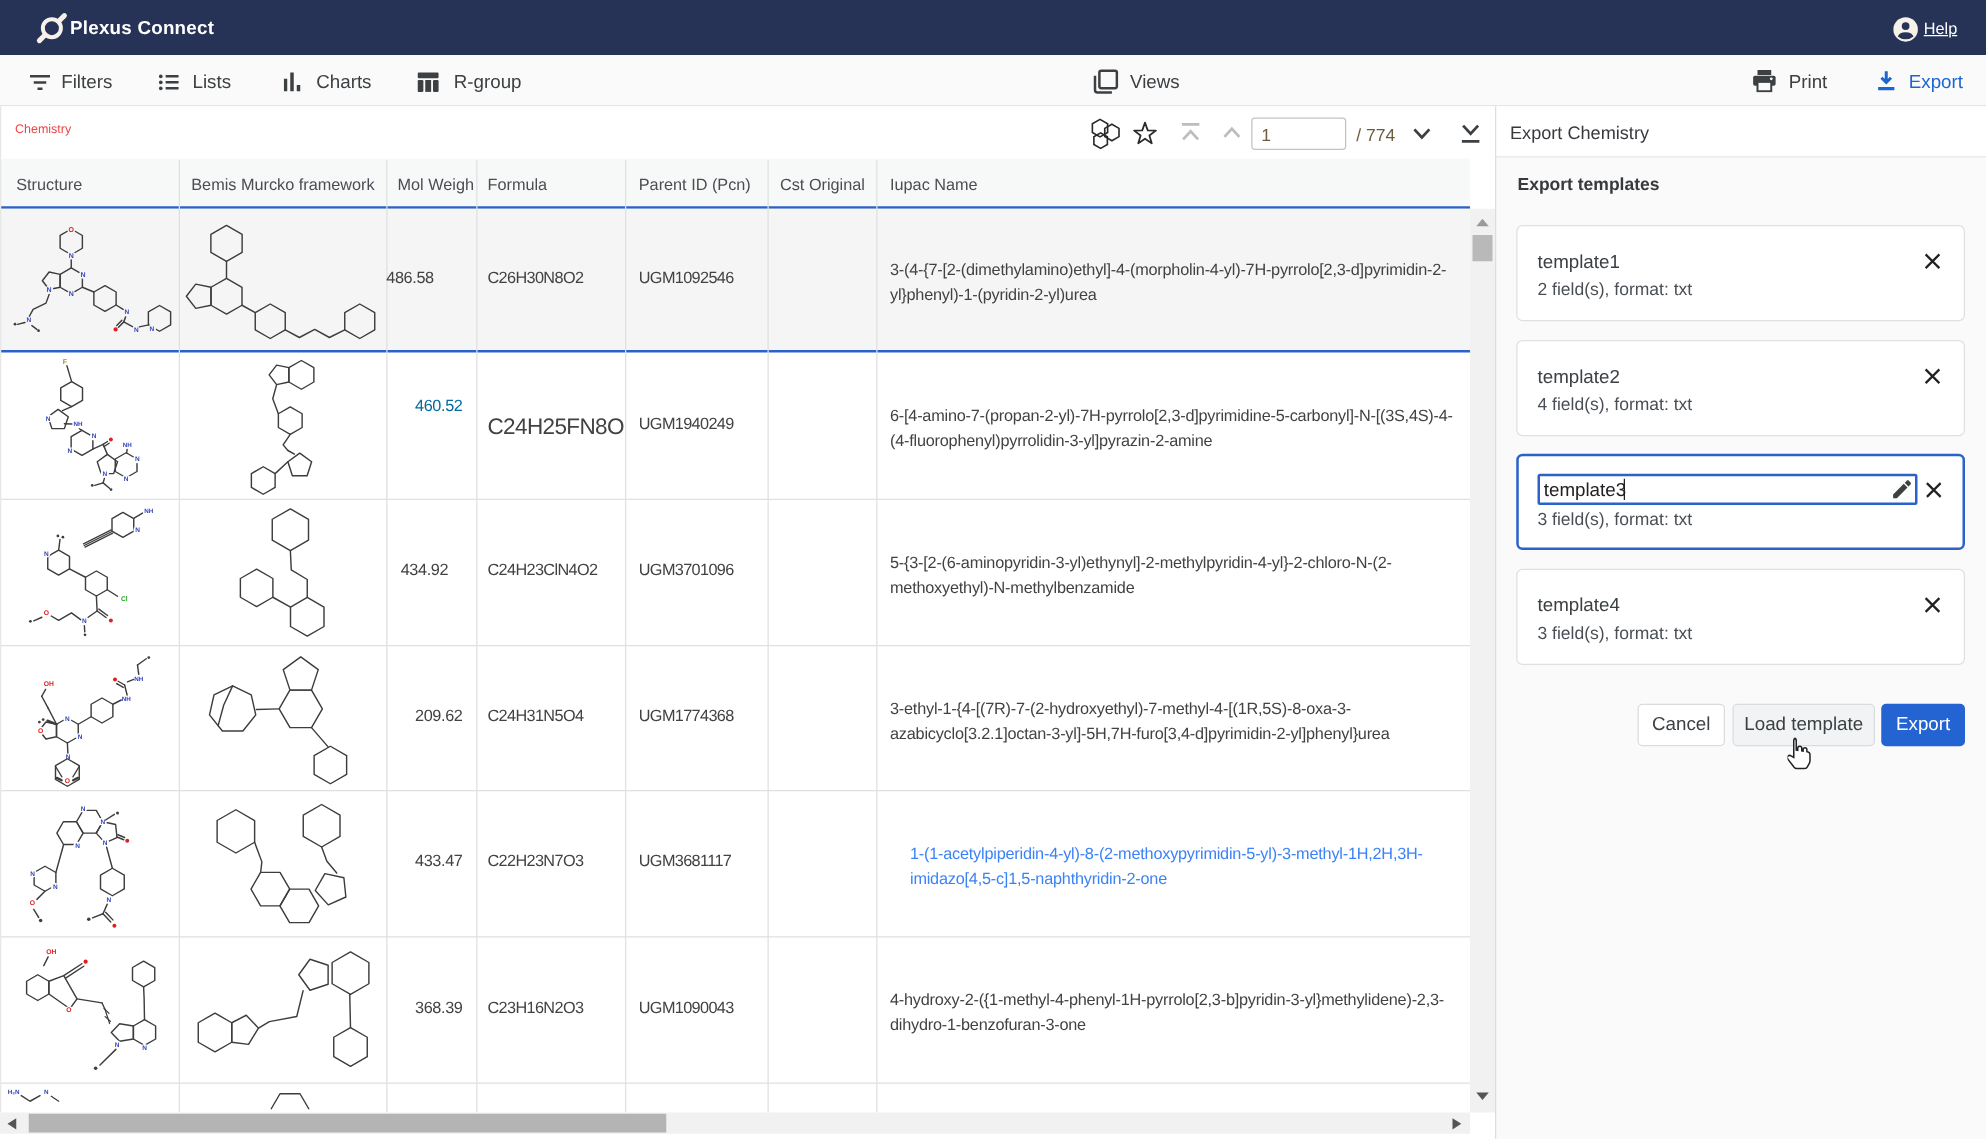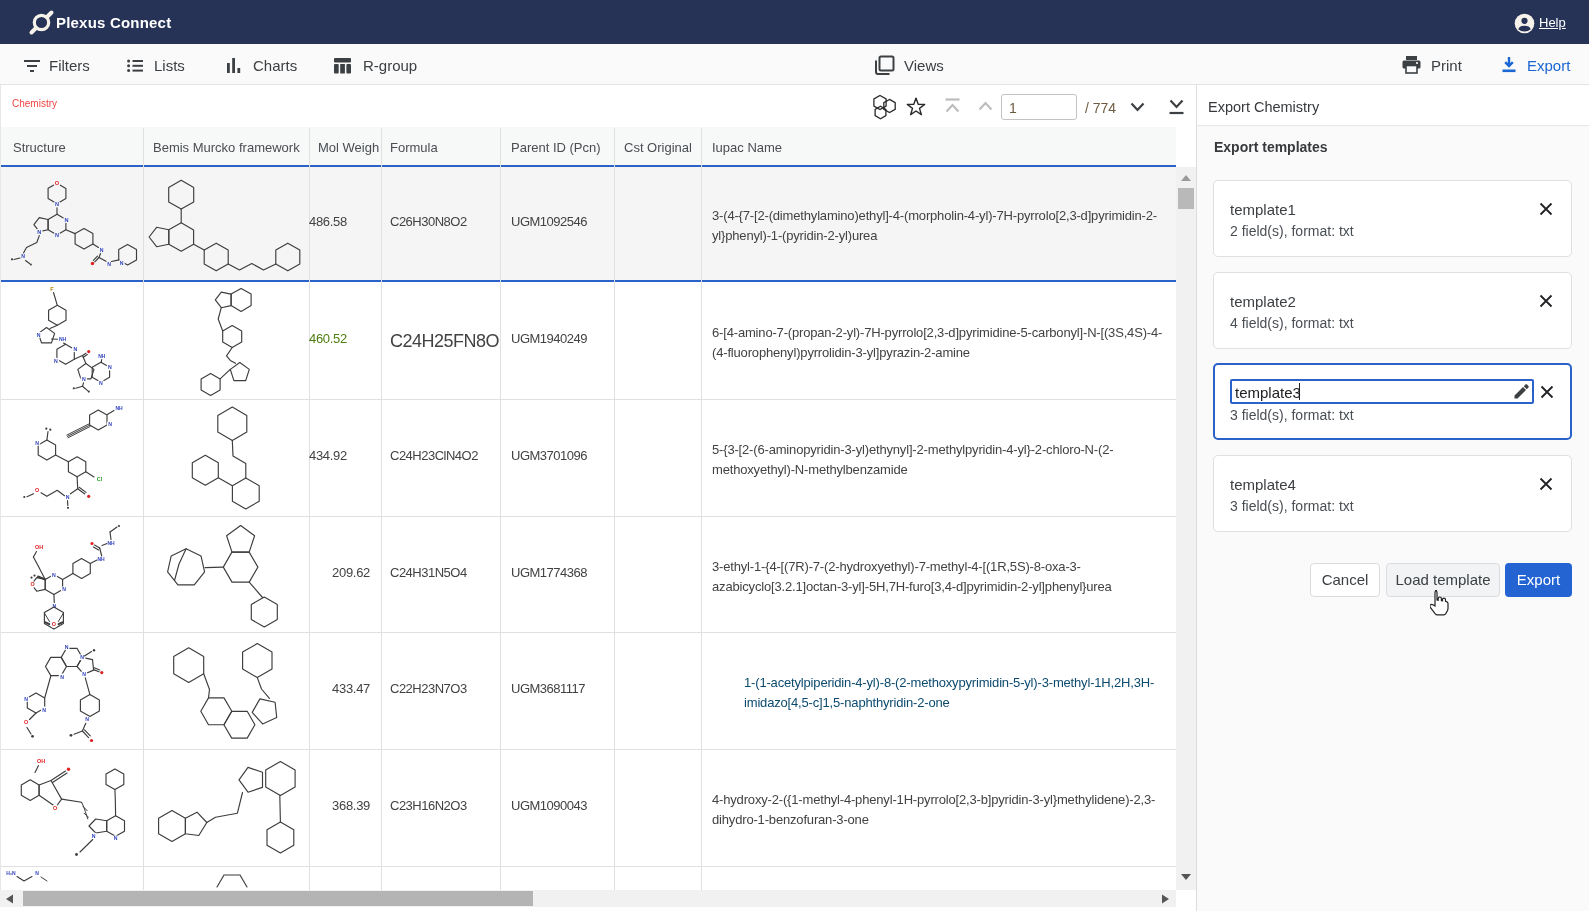--- a/index.html
+++ b/index.html
@@ -156,21 +156,21 @@
 <svg style="position:absolute;left:143px;top:167px" width="166" height="113" viewBox="0 0 166 113">
     <polygon points="38.2,13.3 50.7,20.5 50.7,34.9 38.2,42.1 25.7,34.9 25.7,20.5" fill="none" stroke="#3d3d3d" stroke-width="1.15" stroke-linejoin="round"></polygon>
     <polygon points="38.2,55.7 50.6,62.9 50.6,77.2 38.2,84.3 25.8,77.2 25.8,62.8" fill="none" stroke="#3d3d3d" stroke-width="1.15" stroke-linejoin="round"></polygon>
     <polygon points="25.8,62.8 13.6,60.3 6.1,70.0 13.6,79.7 25.8,77.2" fill="none" stroke="#3d3d3d" stroke-width="1.15" stroke-linejoin="round"></polygon>
     <polygon points="73.2,76.2 85.2,83.1 85.2,96.9 73.2,103.8 61.2,96.9 61.2,83.1" fill="none" stroke="#3d3d3d" stroke-width="1.15" stroke-linejoin="round"></polygon>
     <polygon points="144.8,76.2 156.8,83.1 156.8,96.9 144.8,103.8 132.8,96.9 132.8,83.1" fill="none" stroke="#3d3d3d" stroke-width="1.15" stroke-linejoin="round"></polygon>
     <polyline points="38.2,42.1 38.2,55.7" fill="none" stroke="#3d3d3d" stroke-width="1.15" stroke-linejoin="round" stroke-linecap="round"></polyline>
     <polyline points="50.6,77.2 61.2,83.1" fill="none" stroke="#3d3d3d" stroke-width="1.15" stroke-linejoin="round" stroke-linecap="round"></polyline>
     <polyline points="85.2,96.9 96.5,103.0 108.8,96.5 120.5,103.0 132.8,96.9" fill="none" stroke="#3d3d3d" stroke-width="1.15" stroke-linejoin="round" stroke-linecap="round"></polyline>
   </svg>
-<div class="abs" style="left:309px;top:331px;width:61px;height:18px;font-size:13px;letter-spacing:-0.3px;color:#4d7c0f;text-align:left">460.52</div>
+<div class="abs" style="left:309px;top:317px;width:61px;height:18px;font-size:13px;letter-spacing:-0.3px;color:#0369a1;text-align:right">460.52</div>
 <div class="abs" style="left:390px;top:331px;font-size:18px;letter-spacing:-0.5px;color:#424242">C24H25FN8O</div>
 <div class="abs" style="left:511px;top:331px;font-size:13px;letter-spacing:-0.5px;color:#424242">UGM1940249</div>
 <div class="abs" style="left:712px;top:323px;width:465px;font-size:13px;letter-spacing:-0.17px;line-height:19.5px;color:#424242;white-space:nowrap">6-[4-amino-7-(propan-2-yl)-7H-pyrrolo[2,3-d]pyrimidine-5-carbonyl]-N-[(3S,4S)-4-<br>(4-fluorophenyl)pyrrolidin-3-yl]pyrazin-2-amine</div>
 <svg style="position:absolute;left:0px;top:282px" width="143" height="117" viewBox="0 0 143 117">
     <text x="52.0" y="9.0" font-size="5.6" font-weight="bold" fill="#b8860b" text-anchor="middle" font-family="Liberation Sans, sans-serif">F</text>
     <polyline points="53.5,10.5 57.3,23.3" fill="none" stroke="#3d3d3d" stroke-width="1.15" stroke-linejoin="round" stroke-linecap="round"></polyline>
     <polygon points="57.3,23.3 66.0,28.3 66.0,38.3 57.3,43.3 48.6,38.3 48.6,28.3" fill="none" stroke="#3d3d3d" stroke-width="1.15" stroke-linejoin="round"></polygon>
     <polygon points="46.5,45.5 54.6,51.4 51.5,60.9 41.5,60.9 38.4,51.4" fill="none" stroke="#3d3d3d" stroke-width="1.15" stroke-linejoin="round"></polygon>
     <polygon points="65.6,62.3 74.3,67.3 74.3,77.3 65.6,82.3 56.9,77.3 56.9,67.3" fill="none" stroke="#3d3d3d" stroke-width="1.15" stroke-linejoin="round"></polygon>
     <polygon points="85.9,81.5 94.0,87.4 90.9,96.9 80.9,96.9 77.8,87.4" fill="none" stroke="#3d3d3d" stroke-width="1.15" stroke-linejoin="round"></polygon>
@@ -209,21 +209,21 @@
 <svg style="position:absolute;left:143px;top:282px" width="166" height="117" viewBox="0 0 166 117">
     <polygon points="98.1,6.4 108.1,12.1 108.1,23.6 98.1,29.4 88.1,23.6 88.1,12.1" fill="none" stroke="#3d3d3d" stroke-width="1.15" stroke-linejoin="round"></polygon>
     <polygon points="88.1,12.1 78.3,10.1 72.3,17.9 78.3,25.7 88.1,23.6" fill="none" stroke="#3d3d3d" stroke-width="1.15" stroke-linejoin="round"></polygon>
     <polygon points="89.2,43.5 98.7,49.0 98.7,60.0 89.2,65.5 79.7,60.0 79.7,49.0" fill="none" stroke="#3d3d3d" stroke-width="1.15" stroke-linejoin="round"></polygon>
     <polygon points="96.8,80.5 106.3,87.4 102.7,98.6 90.9,98.6 87.3,87.4" fill="none" stroke="#3d3d3d" stroke-width="1.15" stroke-linejoin="round"></polygon>
     <polygon points="67.6,91.4 77.1,96.9 77.1,107.9 67.6,113.4 58.1,107.9 58.1,96.9" fill="none" stroke="#3d3d3d" stroke-width="1.15" stroke-linejoin="round"></polygon>
     <polyline points="78.3,25.7 75.2,37.0 79.7,49.0" fill="none" stroke="#3d3d3d" stroke-width="1.15" stroke-linejoin="round" stroke-linecap="round"></polyline>
     <polyline points="89.2,65.5 83.5,73.9 87.3,78.4 92.5,81.3" fill="none" stroke="#3d3d3d" stroke-width="1.15" stroke-linejoin="round" stroke-linecap="round"></polyline>
     <polyline points="87.3,87.4 77.1,96.9" fill="none" stroke="#3d3d3d" stroke-width="1.15" stroke-linejoin="round" stroke-linecap="round"></polyline>
   </svg>
-<div class="abs" style="left:309px;top:448px;width:61px;height:18px;font-size:13px;letter-spacing:-0.3px;color:#424242;text-align:left">434.92</div>
+<div class="abs" style="left:309px;top:448px;width:61px;height:18px;font-size:13px;letter-spacing:-0.3px;color:#424242;text-align:center">434.92</div>
 <div class="abs" style="left:390px;top:448px;font-size:13px;letter-spacing:-0.5px;color:#424242">C24H23ClN4O2</div>
 <div class="abs" style="left:511px;top:448px;font-size:13px;letter-spacing:-0.5px;color:#424242">UGM3701096</div>
 <div class="abs" style="left:712px;top:440px;width:465px;font-size:13px;letter-spacing:-0.17px;line-height:19.5px;color:#424242;white-space:nowrap">5-{3-[2-(6-aminopyridin-3-yl)ethynyl]-2-methylpyridin-4-yl}-2-chloro-N-(2-<br>methoxyethyl)-N-methylbenzamide</div>
 <svg style="position:absolute;left:0px;top:399px" width="143" height="117" viewBox="0 0 143 117">
     <polygon points="98.3,10.9 107.0,15.9 107.0,25.9 98.3,30.9 89.6,25.9 89.6,15.9" fill="none" stroke="#3d3d3d" stroke-width="1.15" stroke-linejoin="round"></polygon>
     <polygon points="46.9,41.1 55.6,46.1 55.6,56.1 46.9,61.1 38.2,56.1 38.2,46.1" fill="none" stroke="#3d3d3d" stroke-width="1.15" stroke-linejoin="round"></polygon>
     <polygon points="77.1,57.8 85.8,62.8 85.8,72.8 77.1,77.8 68.4,72.8 68.4,62.8" fill="none" stroke="#3d3d3d" stroke-width="1.15" stroke-linejoin="round"></polygon>
     <circle cx="110.0" cy="25.1" r="3.3" fill="#fff"></circle>
     <text x="110.0" y="26.9" font-size="5.2" font-weight="bold" fill="#3344bb" text-anchor="middle" font-family="Liberation Sans, sans-serif">N</text>
     <text x="119.0" y="11.0" font-size="5.0" font-weight="bold" fill="#3344bb" text-anchor="middle" font-family="Liberation Sans, sans-serif">NH</text>
@@ -307,21 +307,21 @@
     <polyline points="43.1,32.7 36.0,48.0 31.5,64.5" fill="none" stroke="#3d3d3d" stroke-width="1.15" stroke-linejoin="round" stroke-linecap="round"></polyline>
     <polyline points="62.1,51.6 80.3,51.1" fill="none" stroke="#3d3d3d" stroke-width="1.15" stroke-linejoin="round" stroke-linecap="round"></polyline>
     <polygon points="114.9,51.1 106.2,66.1 89.0,66.1 80.3,51.1 88.9,36.1 106.2,36.1" fill="none" stroke="#3d3d3d" stroke-width="1.15" stroke-linejoin="round"></polygon>
     <polygon points="97.6,9.5 111.6,19.7 106.2,36.1 89.0,36.1 83.6,19.7" fill="none" stroke="#3d3d3d" stroke-width="1.15" stroke-linejoin="round"></polygon>
     <polygon points="121.3,81.0 134.3,88.5 134.3,103.5 121.3,111.0 108.3,103.5 108.3,88.5" fill="none" stroke="#3d3d3d" stroke-width="1.15" stroke-linejoin="round"></polygon>
     <polyline points="106.2,66.1 119.5,81.5" fill="none" stroke="#3d3d3d" stroke-width="1.15" stroke-linejoin="round" stroke-linecap="round"></polyline>
   </svg>
 <div class="abs" style="left:309px;top:681px;width:61px;height:18px;font-size:13px;letter-spacing:-0.3px;color:#424242;text-align:right">433.47</div>
 <div class="abs" style="left:390px;top:681px;font-size:13px;letter-spacing:-0.5px;color:#424242">C22H23N7O3</div>
 <div class="abs" style="left:511px;top:681px;font-size:13px;letter-spacing:-0.5px;color:#424242">UGM3681117</div>
-<div class="abs" style="left:744px;top:673px;width:465px;font-size:13px;letter-spacing:-0.17px;line-height:19.5px;color:#0c4a6e;white-space:nowrap">1-(1-acetylpiperidin-4-yl)-8-(2-methoxypyrimidin-5-yl)-3-methyl-1H,2H,3H-<br>imidazo[4,5-c]1,5-naphthyridin-2-one</div>
+<div class="abs" style="left:728px;top:673px;width:465px;font-size:13px;letter-spacing:-0.17px;line-height:19.5px;color:#3b82f6;white-space:nowrap">1-(1-acetylpiperidin-4-yl)-8-(2-methoxypyrimidin-5-yl)-3-methyl-1H,2H,3H-<br>imidazo[4,5-c]1,5-naphthyridin-2-one</div>
 <svg style="position:absolute;left:0px;top:632px" width="143" height="117" viewBox="0 0 143 117">
     <polygon points="61.2,25.4 66.5,34.5 61.2,43.6 50.8,43.6 45.5,34.5 50.7,25.4" fill="none" stroke="#3d3d3d" stroke-width="1.15" stroke-linejoin="round"></polygon>
     <polygon points="77.0,16.3 82.2,25.4 77.0,34.5 66.5,34.5 61.2,25.4 66.5,16.3" fill="none" stroke="#3d3d3d" stroke-width="1.15" stroke-linejoin="round"></polygon>
     <polygon points="93.6,38.1 84.0,42.3 77.0,34.5 82.3,25.4 92.5,27.6" fill="none" stroke="#3d3d3d" stroke-width="1.15" stroke-linejoin="round"></polygon>
     <polygon points="89.9,62.6 99.4,68.1 99.4,79.1 89.9,84.6 80.4,79.1 80.4,68.1" fill="none" stroke="#3d3d3d" stroke-width="1.15" stroke-linejoin="round"></polygon>
     <polygon points="36.0,61.0 44.7,66.0 44.7,76.0 36.0,81.0 27.3,76.0 27.3,66.0" fill="none" stroke="#3d3d3d" stroke-width="1.15" stroke-linejoin="round"></polygon>
     <circle cx="66.5" cy="14.7" r="3.3" fill="#fff"></circle>
     <text x="66.5" y="16.5" font-size="5.2" font-weight="bold" fill="#3344bb" text-anchor="middle" font-family="Liberation Sans, sans-serif">N</text>
     <circle cx="62.0" cy="44.7" r="3.3" fill="#fff"></circle>
     <text x="62.0" y="46.5" font-size="5.2" font-weight="bold" fill="#3344bb" text-anchor="middle" font-family="Liberation Sans, sans-serif">N</text>

